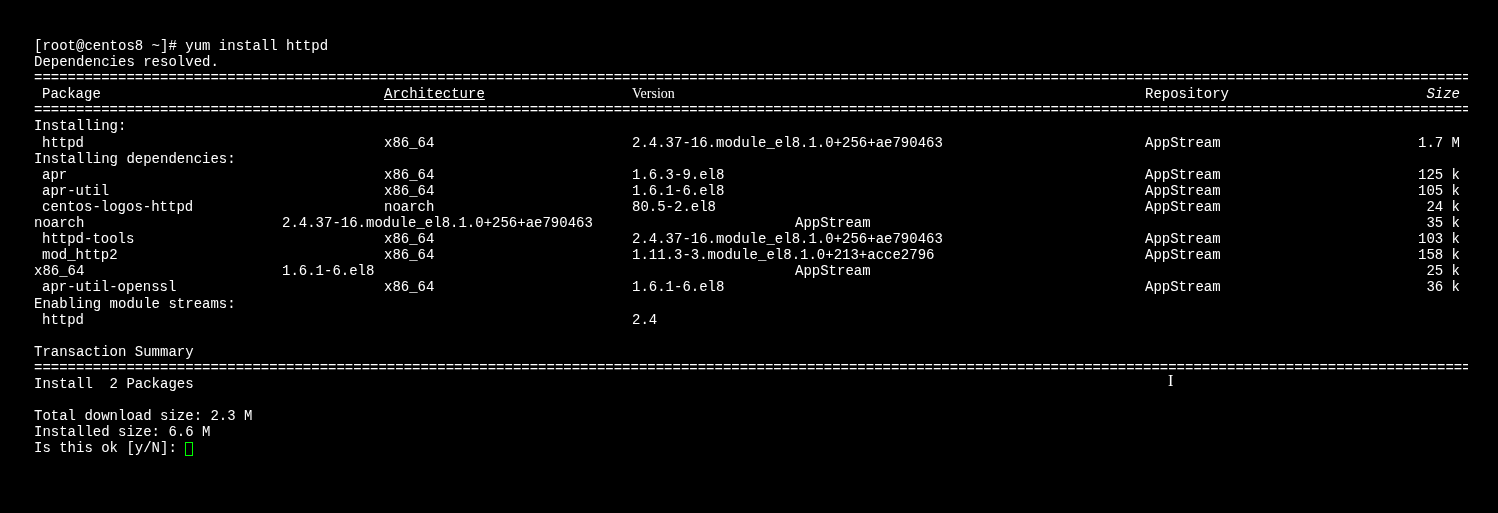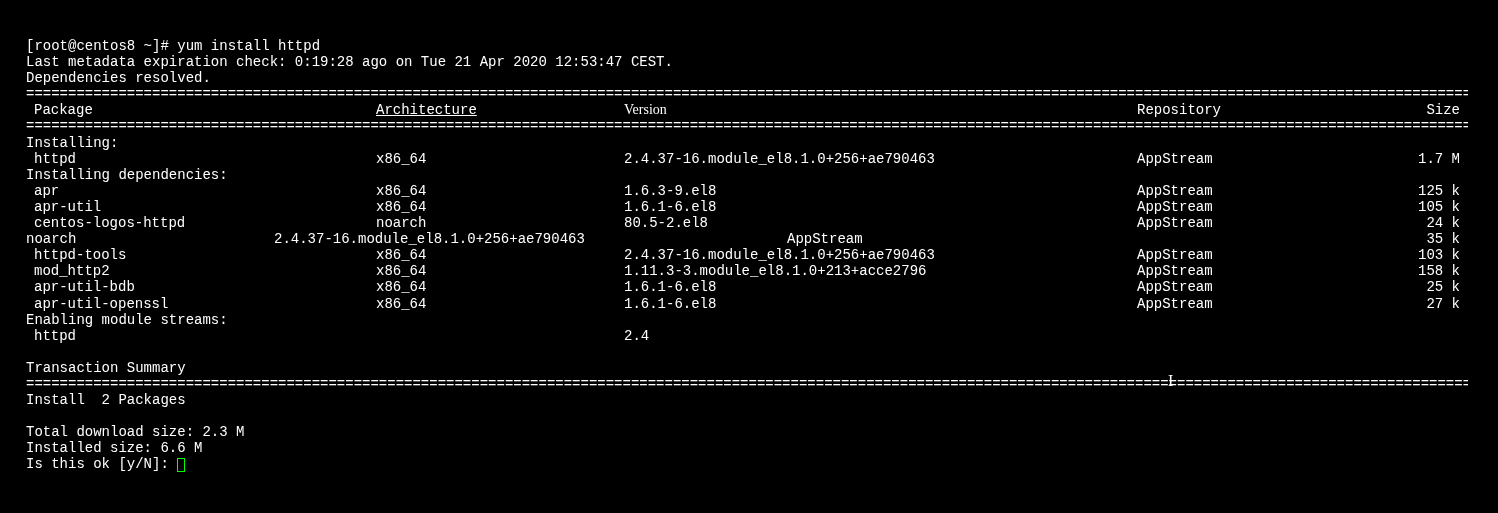--- a/index.html
+++ b/index.html
@@ -12,21 +12,21 @@
       color: #fff;
       font-family: 'Courier New', monospace;
       font-size: 14px;
       line-height: 1.15;
       padding: 0;
       width: 1498px;
       height: 513px;
       overflow: hidden;
     }
     .terminal {
-      padding: 38px 30px 0 26px;
+      padding: 38px 30px 0 34px;
     }
     .line {
       white-space: pre;
     }
     .rule {
       letter-spacing: 0;
       overflow: hidden;
       white-space: nowrap;
     }
     .header-row {
@@ -44,20 +44,21 @@
       width: 513px;
       font-family: Liberation Serif, serif;
     }
     .col-repo {
       width: 257px;
     }
     .col-size {
       flex: 1;
       text-align: right;
       padding-right: 8px;
+      font-style: italic;
     }
     .pkg-row {
       display: flex;
     }
     .pkg-name {
       width: 350px;
       padding-left: 8px;
     }
     .pkg-arch {
       width: 248px;
@@ -90,21 +91,20 @@
       color: #fff;
       font-family: serif;
       font-size: 16px;
     }
   </style>
 </head>
 <body>
 
 <div class="terminal">
   <div class="line">[root@centos8 ~]# yum install httpd</div>
-  <div class="line">Last metadata expiration check: 0:19:28 ago on Tue 21 Apr 2020 12:53:47 CEST.</div>
   <div class="line">Dependencies resolved.</div>
   <div class="line rule">==============================================================================================================================================================================================</div>
   <div class="header-row">
     <div class="col-package">Package</div>
     <div class="col-arch">Architecture</div>
     <div class="col-version">Version</div>
     <div class="col-repo">Repository</div>
     <div class="col-size">Size</div>
   </div>
   <div class="line rule">==============================================================================================================================================================================================</div>
@@ -158,32 +158,31 @@
         <div class="pkg-name"> mod_http2</div>
         <div class="pkg-arch">x86_64</div>
         <div class="pkg-version">1.11.3-3.module_el8.1.0+213+acce2796</div>
         <div class="pkg-repo">AppStream</div>
         <div class="pkg-size">158 k</div>
       </div>
     </div>
 
   <div id="weak-container">
       <div class="pkg-row">
-        <div class="pkg-name"> apr-util-bdb</div>
         <div class="pkg-arch">x86_64</div>
         <div class="pkg-version">1.6.1-6.el8</div>
         <div class="pkg-repo">AppStream</div>
         <div class="pkg-size">25 k</div>
       </div>
       <div class="pkg-row">
         <div class="pkg-name"> apr-util-openssl</div>
         <div class="pkg-arch">x86_64</div>
         <div class="pkg-version">1.6.1-6.el8</div>
         <div class="pkg-repo">AppStream</div>
-        <div class="pkg-size">27 k</div>
+        <div class="pkg-size">36 k</div>
       </div>
     </div>
 
   <div class="line section-label">Enabling module streams:</div>
   <div id="streams-container">
       <div class="pkg-row">
         <div class="pkg-name"> httpd</div>
         <div class="pkg-arch"></div>
         <div class="pkg-version">2.4</div>
         <div class="pkg-repo"></div>

